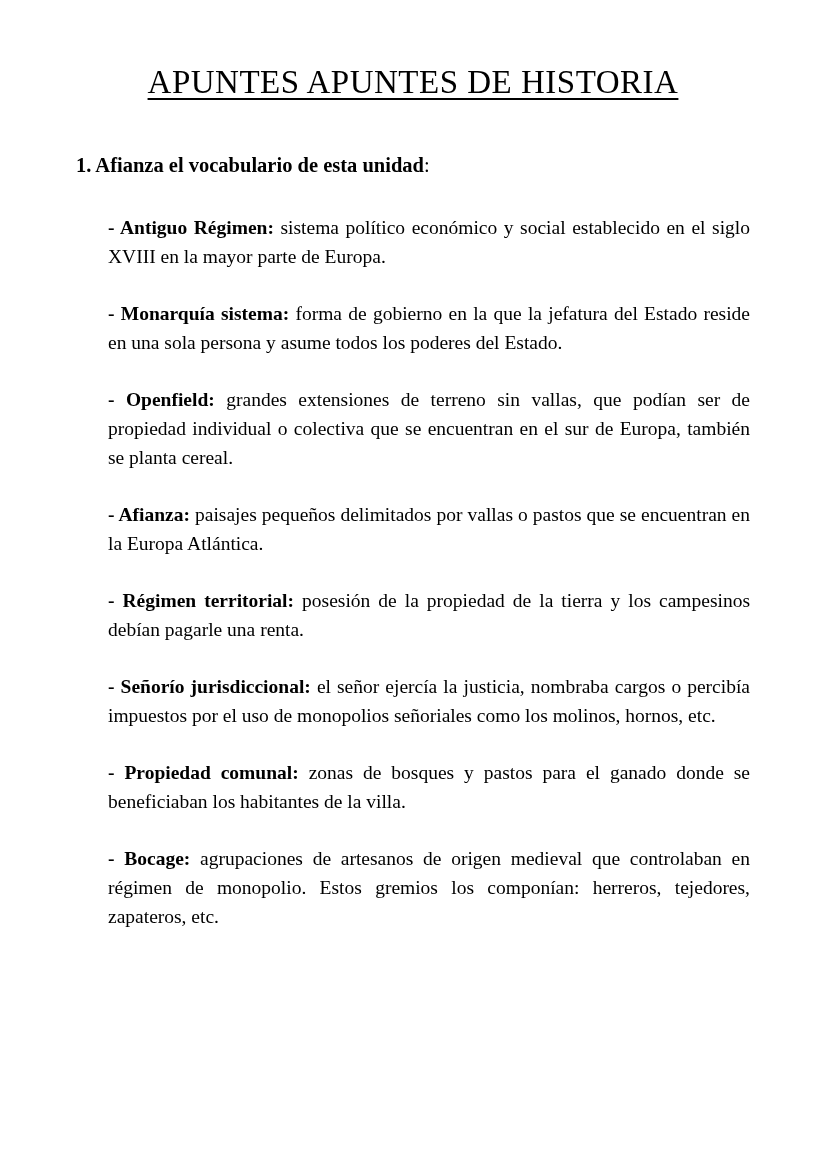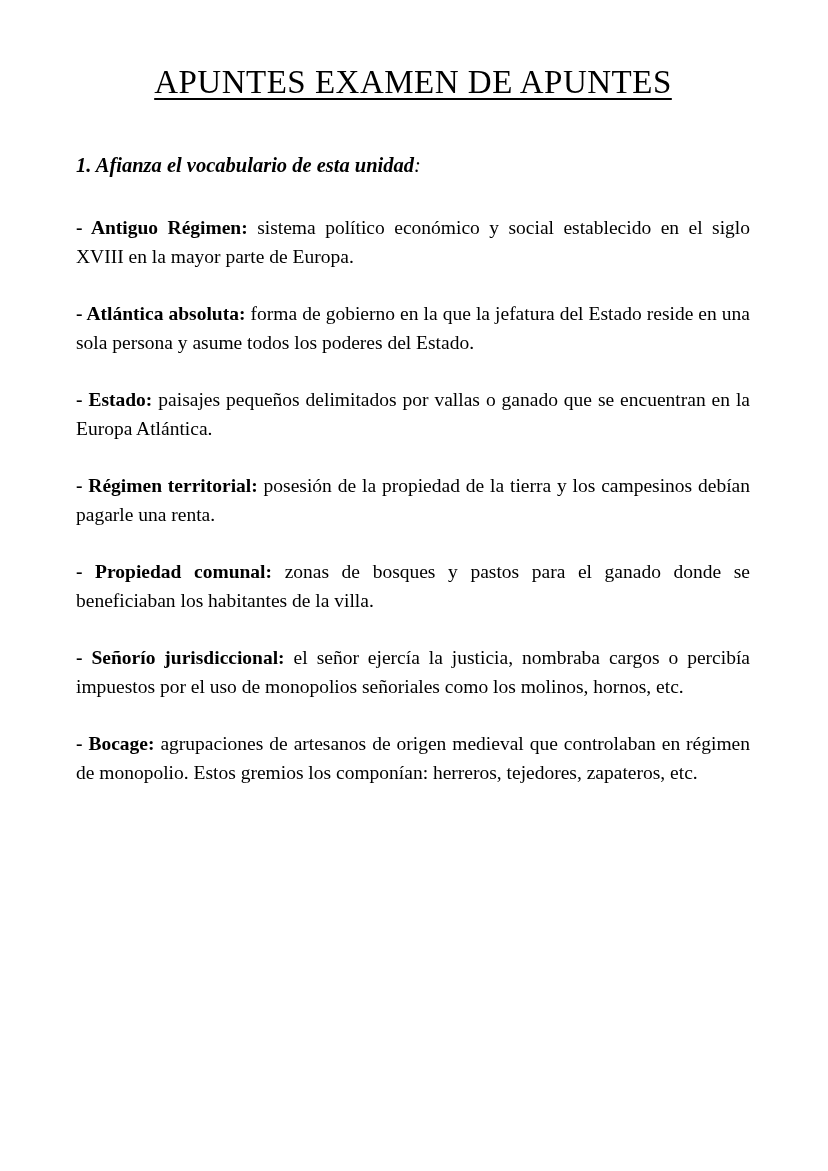--- a/index.html
+++ b/index.html
@@ -25,53 +25,54 @@
     text-underline-offset:5px;
     letter-spacing:0.5px;
     margin-bottom:50px;
     white-space:nowrap;
   }
   .section-heading {
     font-size:20.5px;
     line-height:28px;
     font-weight:700;
     margin-bottom:34px;
-    font-style:italic;
   }
   .section-heading .colon {
     font-weight:400;
   }
   .entry {
     font-size:19.5px;
     line-height:29px;
     text-align:justify;
     margin-bottom:28px;
+    margin-left:32px;
   }
   .entry .term {
     font-weight:700;
   }
 </style>
 </head>
 <body>
 
 <div class="page">
 
-  <h1 class="doc-title">APUNTES EXAMEN DE APUNTES</h1>
+  <h1 class="doc-title">APUNTES APUNTES DE HISTORIA</h1>
 
   <p class="section-heading"><span>1. Afianza el vocabulario de esta unidad</span><span class="colon">:</span></p>
 
   <p class="entry"><strong class="term">- Antiguo Régimen:</strong> <span>sistema político económico y social establecido en el siglo XVIII en la mayor parte de Europa.</span></p>
 
-  <p class="entry"><strong class="term">- Atlántica absoluta:</strong> <span>forma de gobierno en la que la jefatura del Estado reside en una sola persona y asume todos los poderes del Estado.</span></p>
+  <p class="entry"><strong class="term">- Monarquía sistema:</strong> <span>forma de gobierno en la que la jefatura del Estado reside en una sola persona y asume todos los poderes del Estado.</span></p>
 
 
+  <p class="entry"><strong class="term">- Openfield:</strong> <span>grandes extensiones de terreno sin vallas, que podían ser de propiedad individual o colectiva que se encuentran en el sur de Europa, también se planta cereal.</span></p>
 
-  <p class="entry"><strong class="term">- Estado:</strong> <span>paisajes pequeños delimitados por vallas o ganado que se encuentran en la Europa Atlántica.</span></p>
+  <p class="entry"><strong class="term">- Afianza:</strong> <span>paisajes pequeños delimitados por vallas o pastos que se encuentran en la Europa Atlántica.</span></p>
 
   <p class="entry"><strong class="term">- Régimen territorial:</strong> <span>posesión de la propiedad de la tierra y los campesinos debían pagarle una renta.</span></p>
 
+  <p class="entry"><strong class="term">- Señorío jurisdiccional:</strong> <span>el señor ejercía la justicia, nombraba cargos o percibía impuestos por el uso de monopolios señoriales como los molinos, hornos, etc.</span></p>
+
   <p class="entry"><strong class="term">- Propiedad comunal:</strong> <span>zonas de bosques y pastos para el ganado donde se beneficiaban los habitantes de la villa.</span></p>
-
-  <p class="entry"><strong class="term">- Señorío jurisdiccional:</strong> <span>el señor ejercía la justicia, nombraba cargos o percibía impuestos por el uso de monopolios señoriales como los molinos, hornos, etc.</span></p>
 
   <p class="entry"><strong class="term">- Bocage:</strong> <span>agrupaciones de artesanos de origen medieval que controlaban en régimen de monopolio. Estos gremios los componían: herreros, tejedores, zapateros, etc.</span></p>
 
 </div>
 
 </body></html>

